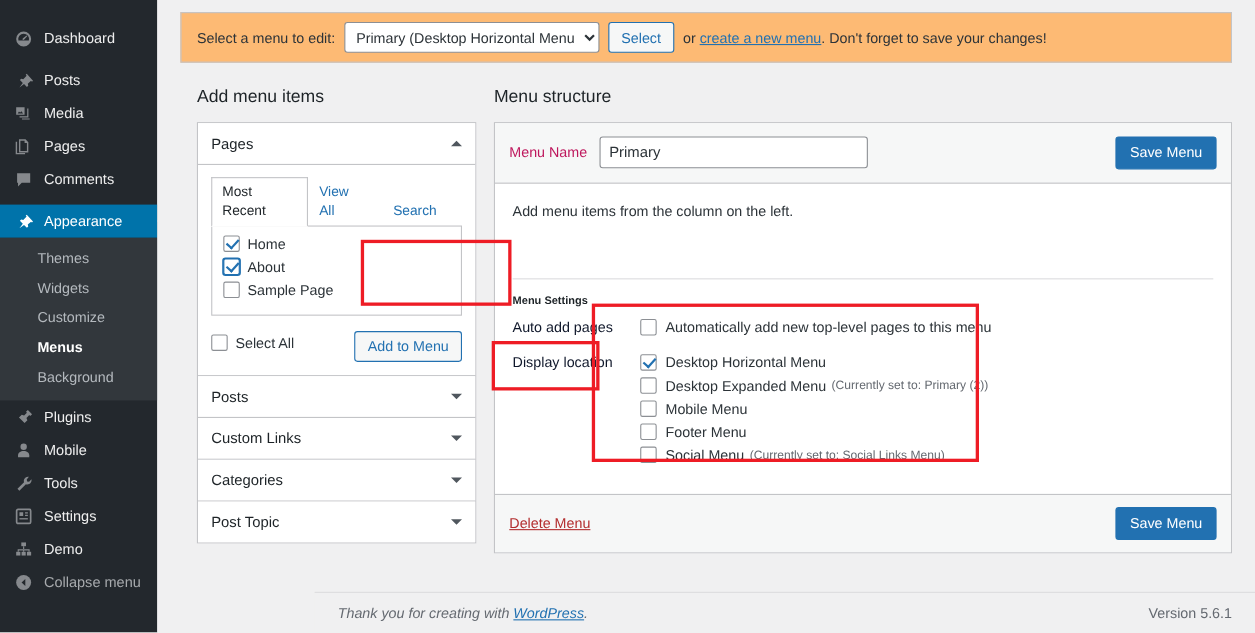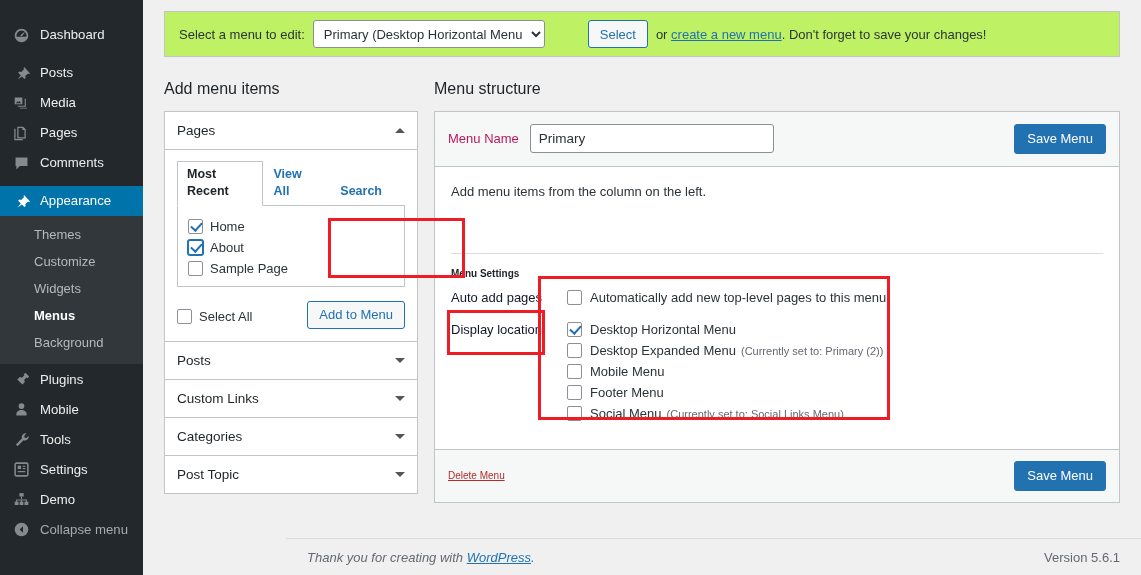--- a/index.html
+++ b/index.html
@@ -60,47 +60,46 @@
   .wrap {
     flex: 1 1 auto; height: 575px; position: relative;
     background: #f0f0f1;
     padding: 0 21px 0 21px;
     overflow: hidden;
   }
 
   
   .menu-select-bar {
     margin-top: 11px;
-    background: #bef264; border: 1px solid #c3c4c7;
+    background: #fdba74; border: 1px solid #c3c4c7;
     height: 46px; display: flex; align-items: center;
     padding: 2px 14px; gap: 8px;
     font-size: 13px;
   }
   .menu-select-bar .lab { color: #2c3338; }
   select.menu-dd {
     height: 28px; width: 232px;
     border: 1px solid #8c8f94; border-radius: 3px;
     background: #fff; color: #2c3338; font-size: 13px;
     font-family: "Liberation Sans", sans-serif;
     padding: 0 6px;
   }
   .btn-select {
     height: 28px; padding: 0 11px;
     background: #f6f7f7; border: 1px solid #2271b1; border-radius: 3px;
     color: #2271b1; font-size: 13px; cursor: pointer;
     font-family: "Liberation Sans", sans-serif;
     line-height: 1;
-    margin-left: 35px;
   }
   .tail { color: #2c3338; }
   .tail a { color: #2271b1; }
 
   
   .cols { display: flex; margin-top: 22px; gap: 0; }
-  .col-left { width: 254px; flex: 0 0 254px; }
+  .col-left { width: 254px; flex: 0 0 254px; margin-left: 15px; }
   .col-right { flex: 1 1 auto; margin-left: 16px; }
   .col-head {
     font-size: 16px; color: #1d2327; font-weight: normal;
     margin: 0 0 11px 0; line-height: 1.3;
   }
 
   
   .accordion { border: 1px solid #c3c4c7; background: #fff; }
   .acc-section + .acc-section { border-top: 1px solid #c3c4c7; }
   .acc-head {
@@ -111,32 +110,32 @@
   .acc-head .t { font-size: 13.5px; color: #1d2327; }
   .caret { width: 0; height: 0; border-left: 5px solid transparent; border-right: 5px solid transparent; }
   .caret.up { border-bottom: 5px solid #50575e; }
   .caret.down { border-top: 5px solid #50575e; }
   .acc-body { padding: 11px 12px 12px 12px; border-top: 1px solid #c3c4c7; background: #fff; }
 
   .tabs { display: flex; gap: 0; align-items: flex-end; position: relative; z-index: 2; }
   .tab {
     font-size: 12.5px; padding: 4px 22px 4px 9px; cursor: pointer;
     color: #2271b1; border: 1px solid transparent; border-bottom: none;
-    background: transparent; line-height: 1.4; font-weight: bold;
+    background: transparent; line-height: 1.4;
   }
   .tab.active {
     color: #1d2327; background: #fff;
     border-color: #c3c4c7; border-bottom: 1px solid #fff;
     margin-bottom: -1px;
   }
   .tab-panel {
     border: 1px solid #c3c4c7; background: #fff;
     padding: 8px 10px 9px 10px; position: relative;
   }
-  .chk-row { display: flex; align-items: flex-end; height: 20px; margin: 0 0 1px 0; cursor: pointer; }
+  .chk-row { display: flex; align-items: flex-start; height: 20px; margin: 0 0 1px 0; cursor: pointer; }
   .chk-row .lbl { font-size: 13px; color: #2c3338; margin-left: 7px; }
 
   .cbox {
     width: 15px; height: 15px; flex: 0 0 15px;
     border: 1px solid #8c8f94; border-radius: 2px; background: #fff;
     position: relative; display: inline-block;
   }
   .cbox.checked:after {
     content: ""; position: absolute;
     left: 4px; top: 0px; width: 5px; height: 9px;
@@ -185,21 +184,21 @@
   .set-chk { display: flex; align-items: center; height: 20px; margin-bottom: 1px; cursor: pointer; }
   .set-chk .lbl { font-size: 13px; color: #2c3338; margin-left: 8px; }
   .set-chk .sub { font-size: 11px; color: #646970; margin-left: 5px; }
   .gap-sm { height: 9px; }
 
   .struct-foot {
     background: #f6f7f7; border-top: 1px solid #c3c4c7;
     display: flex; align-items: center; justify-content: space-between;
     padding: 11px 13px;
   }
-  .del-link { color: #b32d2e; font-size: 10px; text-decoration: underline; cursor: pointer; }
+  .del-link { color: #b32d2e; font-size: 13px; text-decoration: underline; cursor: pointer; }
 
   
   .adminfoot {
     position: absolute; left: 143px; right: 0; bottom: 0; height: 37px;
     border-top: 1px solid #dcdcde; background: #f0f0f1;
     display: flex; align-items: center; justify-content: space-between;
     padding: 0 21px; font-size: 13px; color: #646970; font-style: italic;
   }
   .adminfoot a { color: #2271b1; }
   .adminfoot .ver { font-style: normal; }
@@ -271,22 +270,22 @@
       <span class="ico">
         <svg width="17" height="17" viewBox="0 0 20 20">
             <path fill="#ffffff" d="M13.3 2.5l-1.1 1.1 1 1-3.6 3.6-2.2-.5-1.4 1.4 3.1 3.1-3.6 4.9 4.9-3.6 3.1 3.1 1.4-1.4-.5-2.2L17.9 10l1 1 1.1-1.1-6.7-7.4z"></path>
           </svg>
       </span>
       <span class="lbl">Appearance</span>
     </div>
 
     <div class="submenu">
       <div class="sub-item">Themes</div>
+      <div class="sub-item">Widgets</div>
       <div class="sub-item">Customize</div>
-      <div class="sub-item">Widgets</div>
       <div class="sub-item active">Menus</div>
       <div class="sub-item">Background</div>
     </div>
 
     <div class="menu-top">
       <span class="ico">
         <svg width="17" height="17" viewBox="0 0 20 20">
             <path fill="#a7aaad" d="M14.5 2l-2 2 1 1-3 3-2.5-1-3 3 6 6 3-3-1-2.5 3-3 1 1 2-2-4.5-4.5z"></path>
           </svg>
       </span>

